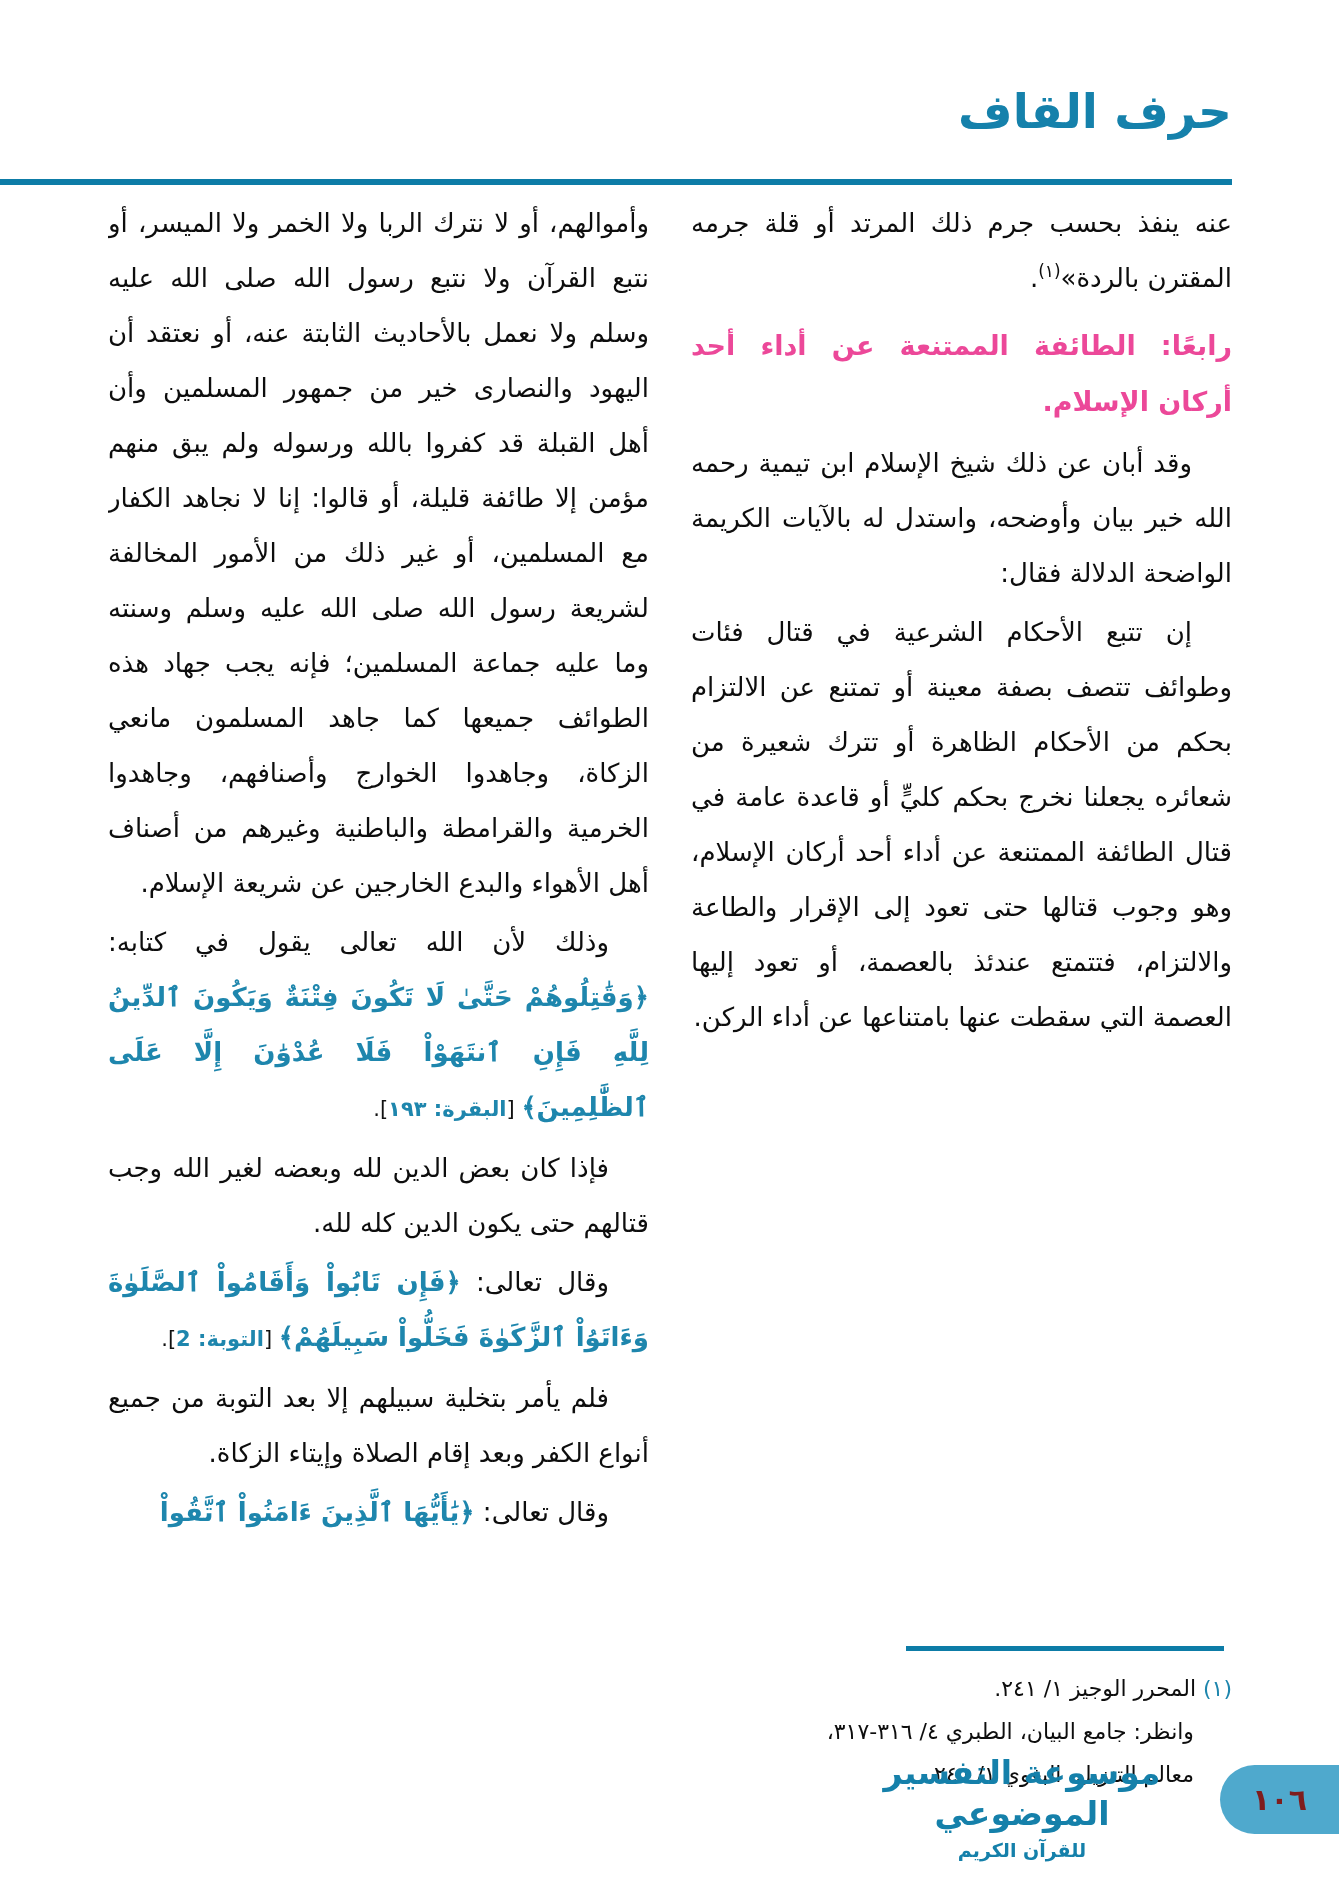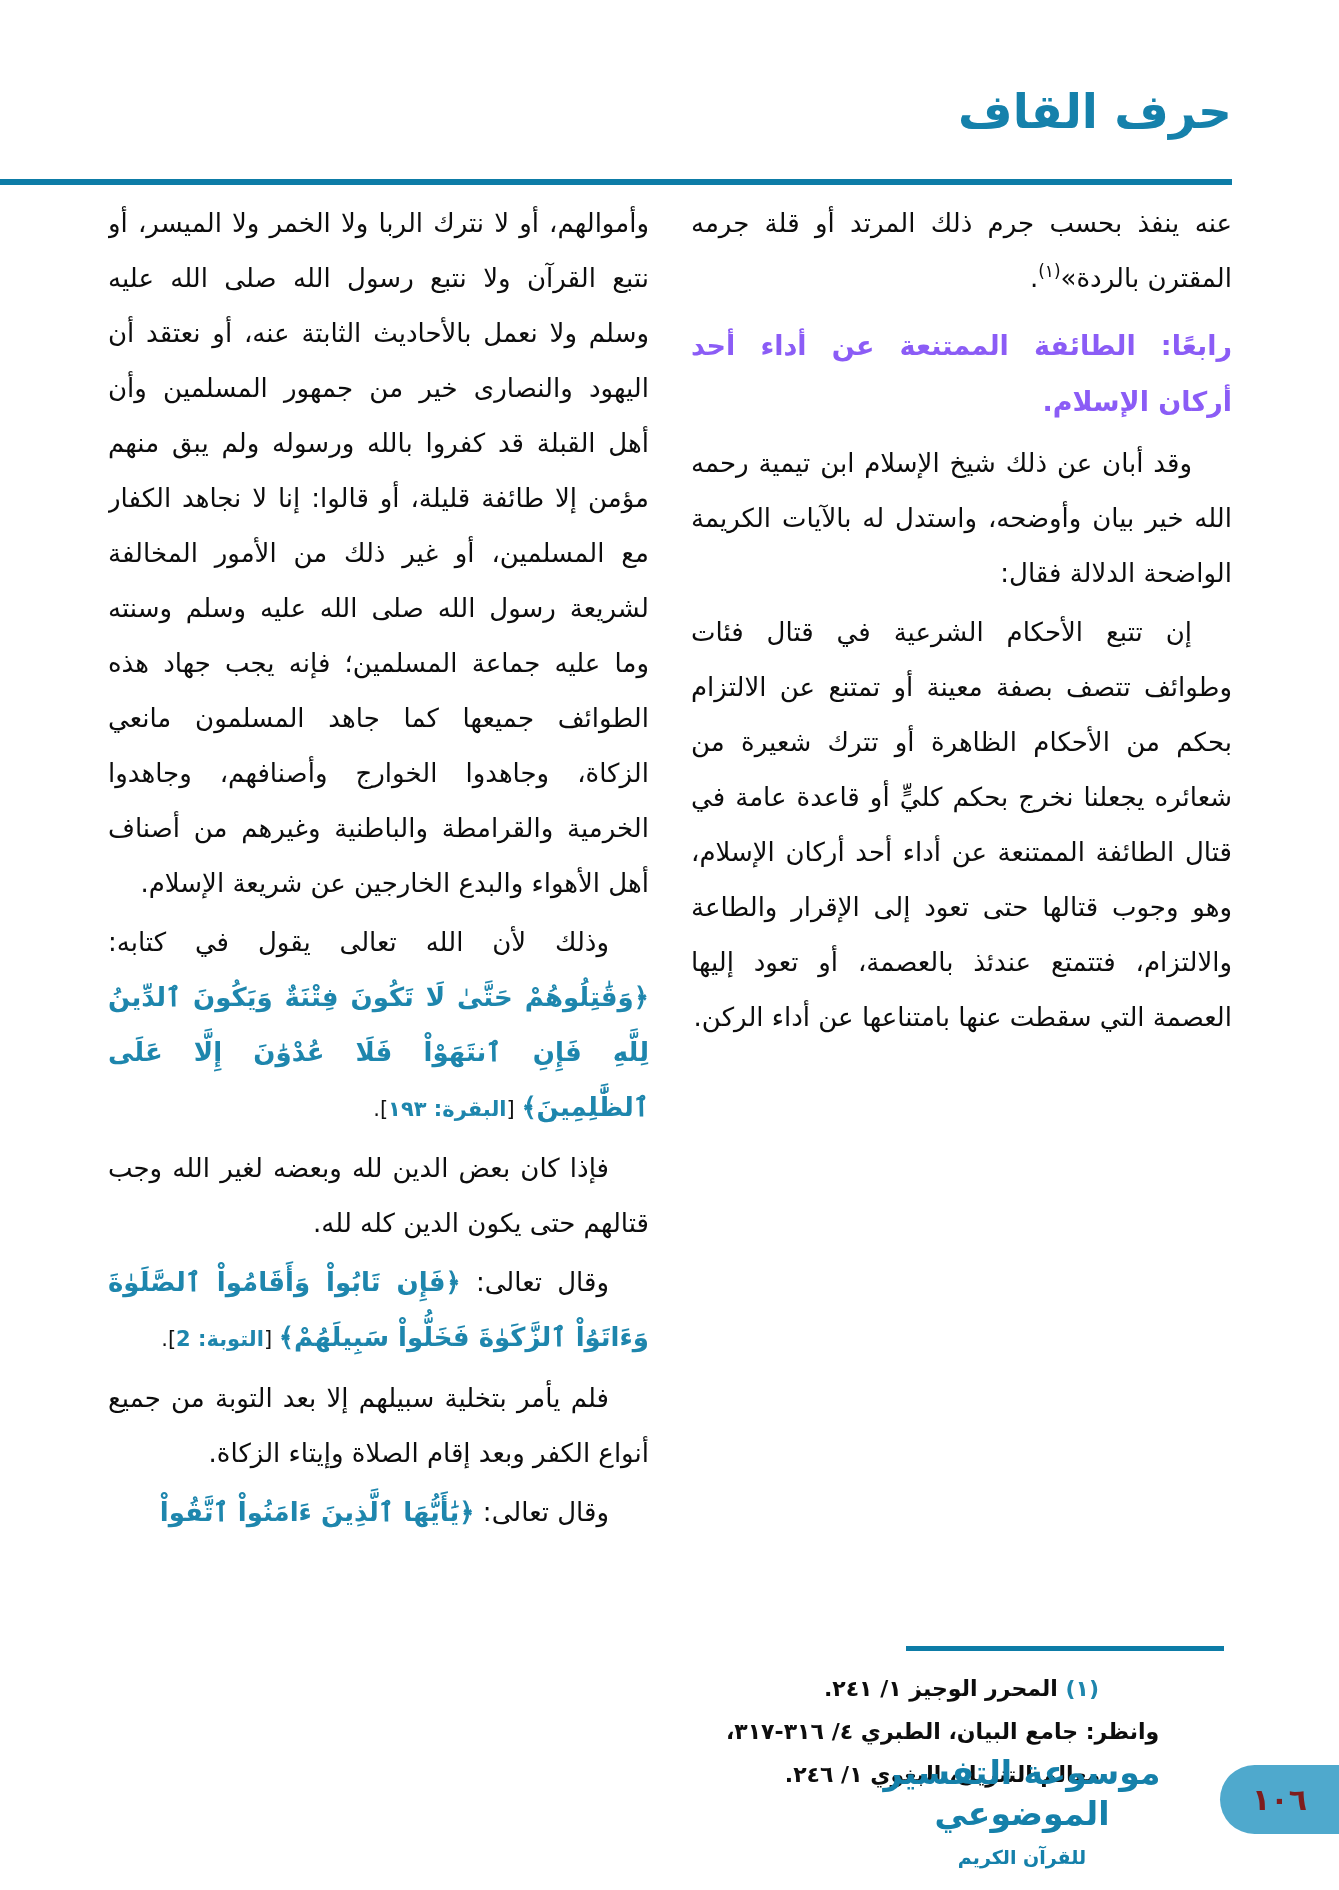--- a/index.html
+++ b/index.html
@@ -45,21 +45,21 @@
     flex-direction:column;
     overflow:hidden;
     font-size:26px;
     line-height:55px;
     text-align:justify;
   }
   .col p { margin:0 0 4px 0; }
   p.indent { text-indent:40px; }
 
   .section-heading {
-    color:#8b5cf6;
+    color:#ec4899;
     font-weight:bold;
     font-size:27px;
     line-height:56px;
     margin:8px 0 6px 0;
     text-align:justify;
   }
 
   .fn-ref {
     font-size:17px;
     vertical-align:super;
@@ -73,22 +73,21 @@
   .cite { font-size:21px; }
   .cite .cite-bracket { color:#111; }
   .cite .cite-text { color:#1e86ad;font-weight:bold; }
 
   
   .footnote {
     margin-top:auto;
     padding-top:4px;
     font-size:22px;
     line-height:43px;
-    text-align:center;
-    font-weight:bold;
+    text-align:right;
   }
   .footnote-rule {
     width:318px; height:5px;
     background:#0d7ca7;
     margin:0 8px 16px 0;
   }
   .footnote-marker { color:#1e86ad; }
   .footnote-cont { padding-right:38px; }
 
   
@@ -100,21 +99,21 @@
     color:#1580aa;
     line-height:1.25;
   }
   .footer-logo .logo-main {
     font-size:33px;
     font-weight:bold;
   }
   .footer-logo .logo-sub {
     font-size:19px;
     font-weight:bold;
-    margin-top:11px;
+    margin-top:4px;
   }
 
   .page-badge {
     position:absolute;
     top:1765px; right:0;
     width:119px; height:69px;
     background:#4fa9cd;
     border-radius:35px 0 0 35px;
     display:flex;
     align-items:center;

